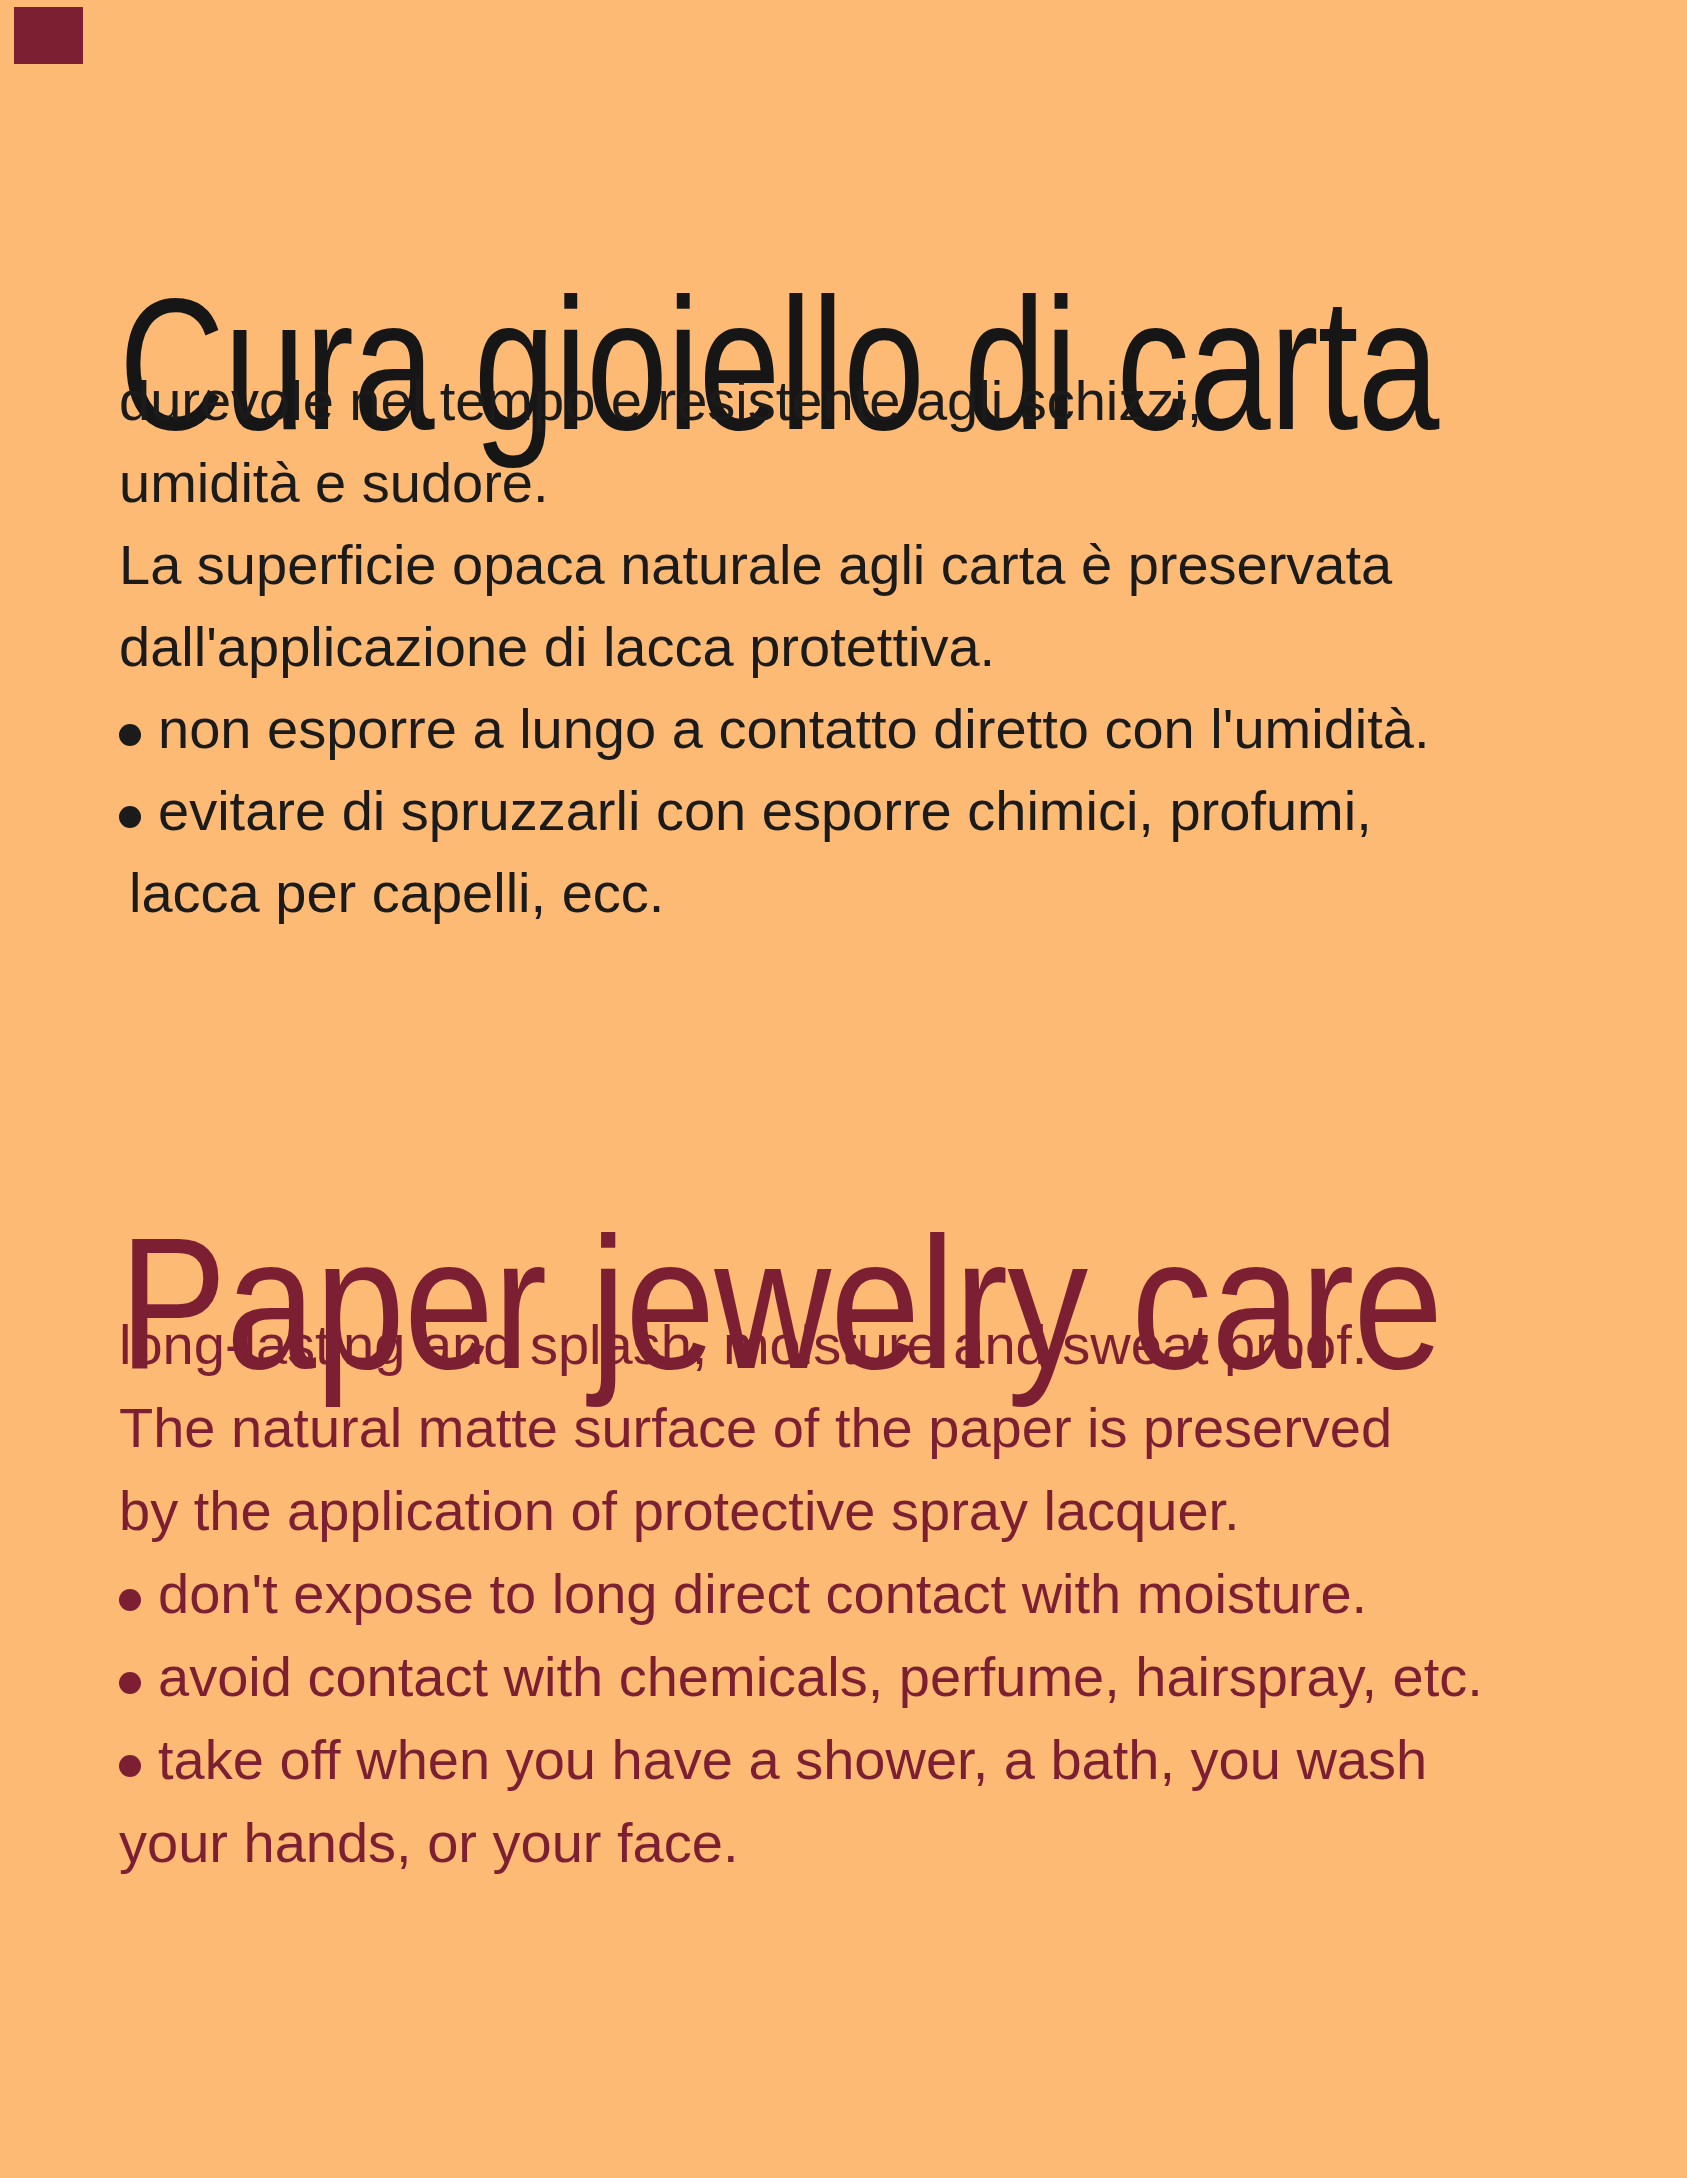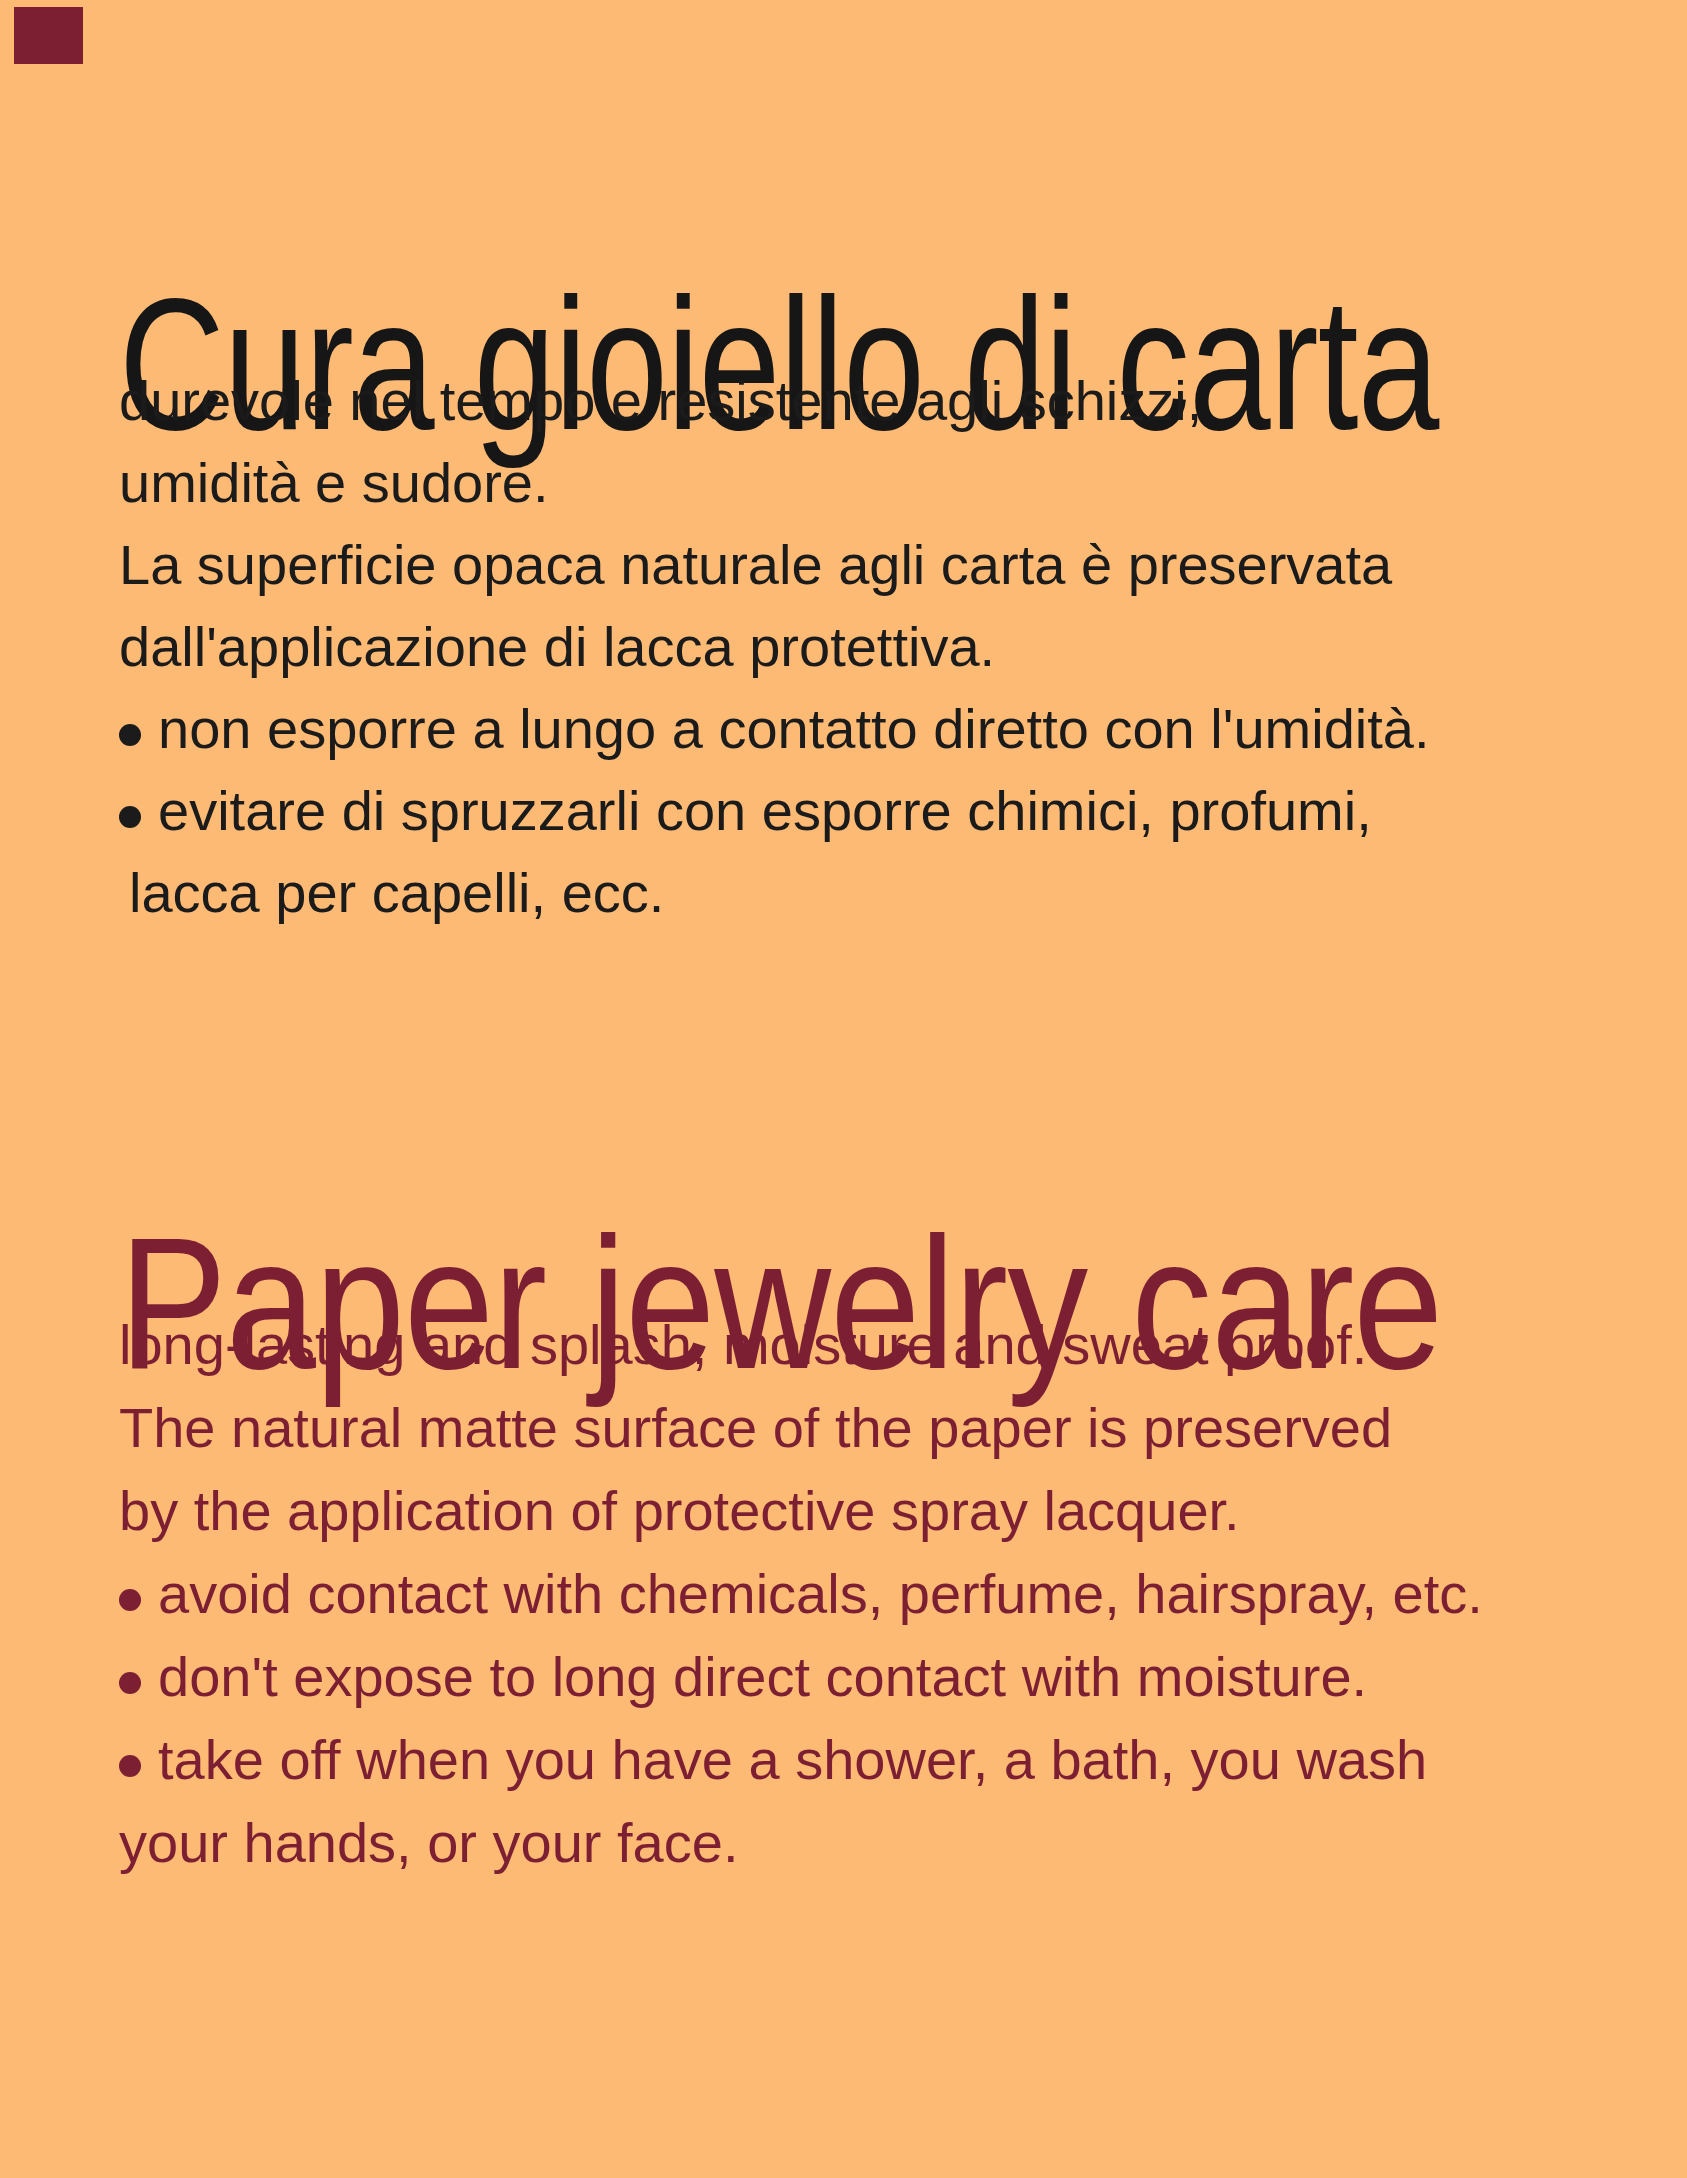--- a/index.html
+++ b/index.html
@@ -68,20 +68,20 @@
       <div class="line"><span class="dot"></span><span>evitare di spruzzarli con esporre chimici, profumi,</span></div>
       <div class="line indent"><span>lacca per capelli, ecc.</span></div>
     </div>
 
   <h1 class="heading heading-en">Paper jewelry care</h1>
 
   <div class="body-block body-en">
       <div class="line"><span>long-lasting and splash, moisture and sweat proof.</span></div>
       <div class="line"><span>The natural matte surface of the paper is preserved</span></div>
       <div class="line"><span>by the application of protective spray lacquer.</span></div>
+      <div class="line"><span class="dot"></span><span>don't expose to long direct contact with moisture.</span></div>
       <div class="line"><span class="dot"></span><span>avoid contact with chemicals, perfume, hairspray, etc.</span></div>
-      <div class="line"><span class="dot"></span><span>don't expose to long direct contact with moisture.</span></div>
       <div class="line"><span class="dot"></span><span>take off when you have a shower, a bath, you wash</span></div>
       <div class="line"><span>your hands, or your face.</span></div>
     </div>
 
 </div>
 
 
 </body></html>

